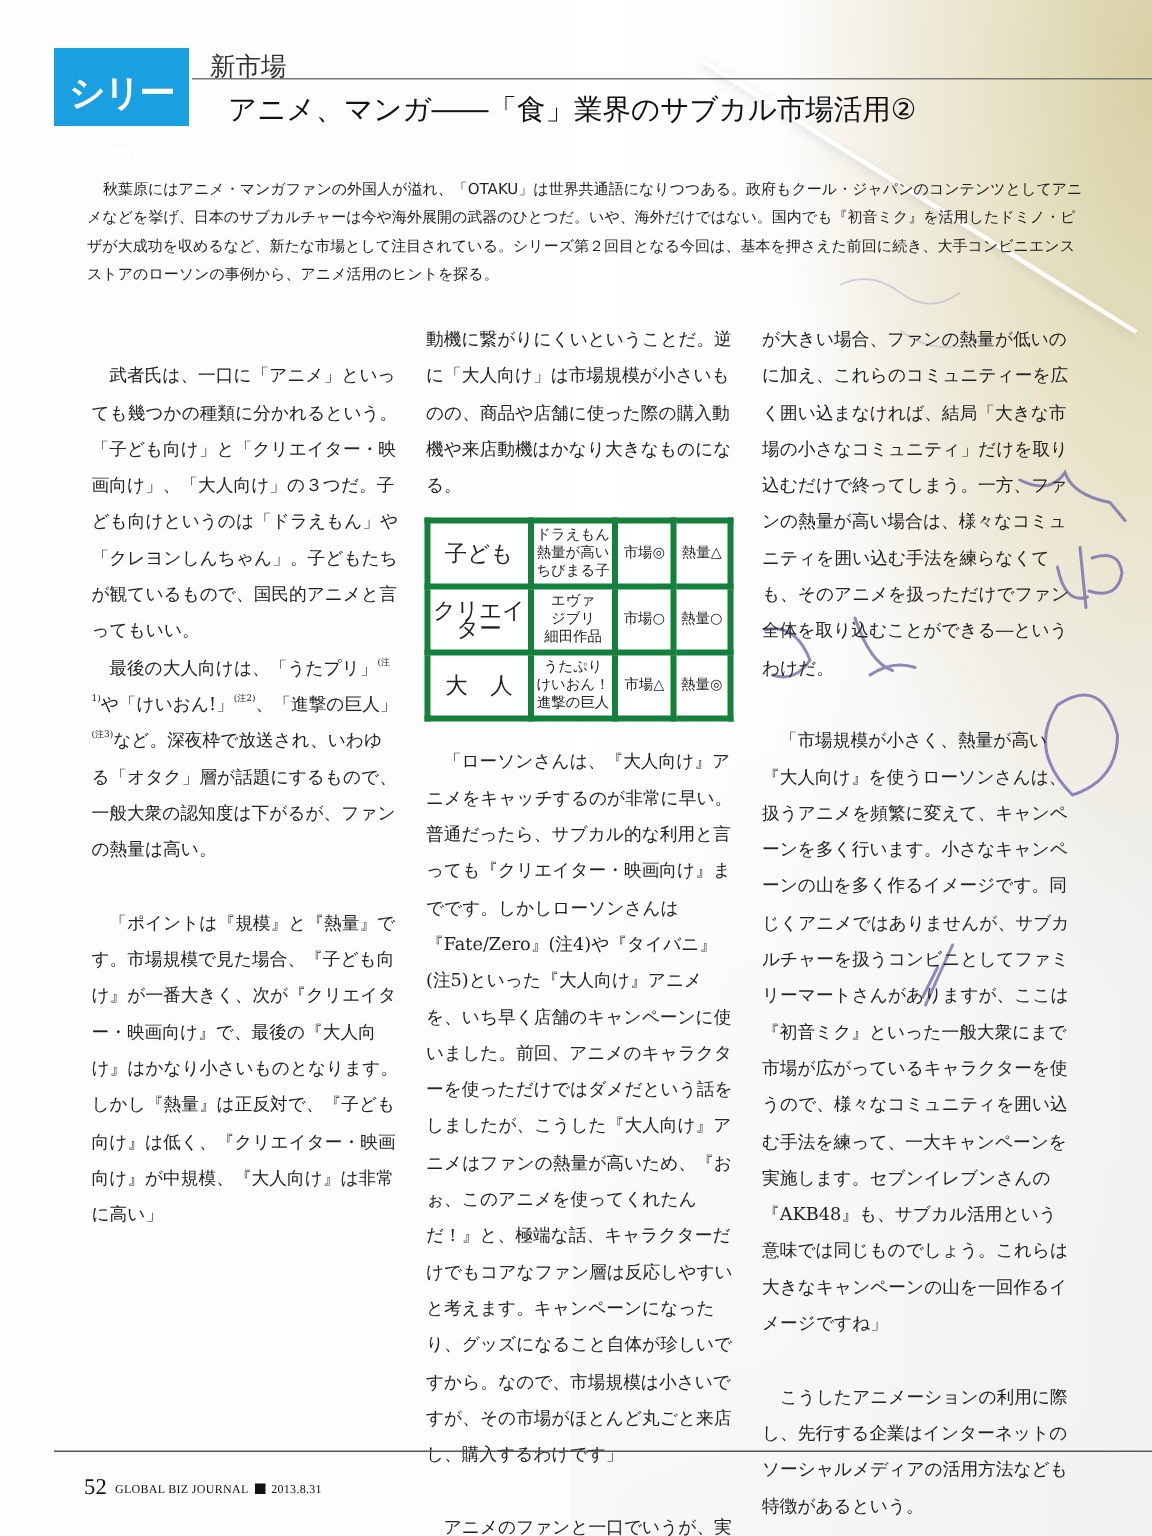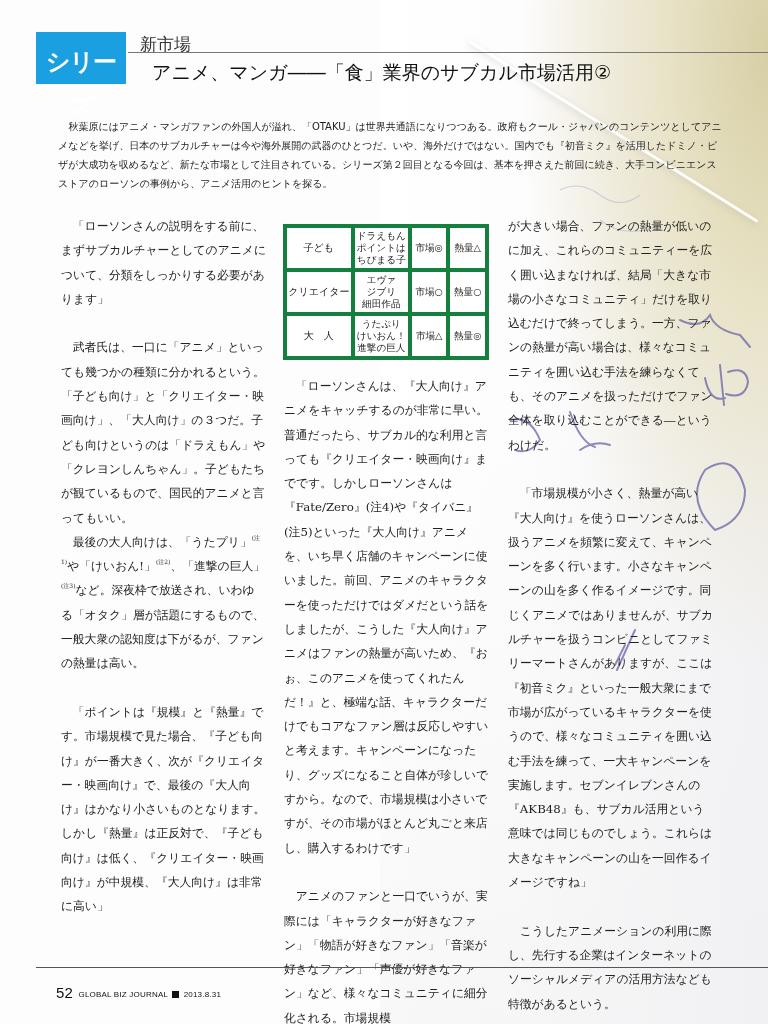--- a/index.html
+++ b/index.html
@@ -57,30 +57,30 @@
   .col2 { left:284px; }
   .col3 { left:508px; }
   sup { font-size:6px; vertical-align:6px; line-height:0; }
   table.cat {
     border-collapse:collapse; width:206px; margin:10px 0 14px -1px;
     font-family:"DejaVu Sans", sans-serif; font-size:9.6px; line-height:12px;
   }
   table.cat td {
     border:4px solid #15803d; text-align:center; padding:2px 1px; background:rgba(255,255,255,0.8);
   }
-  table.cat td.c0 { width:68px; font-size:10px; }
+  table.cat td.c0 { width:68px; font-size:15px; }
   table.cat td.c1 { width:56px; }
   table.cat td.c2 { width:36px;margin-left:12px; }
   table.cat td.c3 { width:36px; }
   .foot-rule {
     position:absolute; left:36px; top:967px; width:732px; height:1px; background:#555;
   }
   .footer {
     position:absolute; left:56px; top:984px;
-    font-family:Liberation Sans, sans-serif; font-size:8px; color:#111; letter-spacing:0.2px;
+    font-family:Liberation Serif, serif; font-size:8px; color:#111; letter-spacing:0.2px;
   }
   .footer .num { font-size:15px; margin-right:3px; vertical-align:-1px; }
   .footer .sq { display:inline-block; width:7px; height:7px; background:#111; margin:0 2px; vertical-align:-0.5px; }
 </style>
 </head>
 <body>
 
 <div class="bg-photo"></div>
 <div class="bg-edge"></div>
 
@@ -100,37 +100,37 @@
 </svg>
 
 <div class="badge">シリーズ</div>
 <div class="kicker">新市場</div>
 <div class="title-rule"></div>
 <div class="title">アニメ、マンガ――「食」業界のサブカル市場活用②</div>
 
 <div class="lead">秋葉原にはアニメ・マンガファンの外国人が溢れ、「OTAKU」は世界共通語になりつつある。政府もクール・ジャパンのコンテンツとしてアニメなどを挙げ、日本のサブカルチャーは今や海外展開の武器のひとつだ。いや、海外だけではない。国内でも『初音ミク』を活用したドミノ・ピザが大成功を収めるなど、新たな市場として注目されている。シリーズ第２回目となる今回は、基本を押さえた前回に続き、大手コンビニエンスストアのローソンの事例から、アニメ活用のヒントを探る。</div>
 
 <div class="col col1">
-  <p>「ローソンさんの説明をする前に、まずサブカルチャーとしてのアニメについて、分類をしっかりする必要があります」</p>
   <div class="gap"></div>
   <p>武者氏は、一口に「アニメ」といっても幾つかの種類に分かれるという。「子ども向け」と「クリエイター・映画向け」、「大人向け」の３つだ。子ども向けというのは「ドラえもん」や「クレヨンしんちゃん」。子どもたちが観ているもので、国民的アニメと言ってもいい。</p>
   <p>
     <span>最後の大人向けは、「うたプリ」</span><sup>(注1)</sup><span>や「けいおん!」</span><sup>(注2)</sup><span>、「進撃の巨人」</span><sup>(注3)</sup><span>など。深夜枠で放送され、いわゆる「オタク」層が話題にするもので、一般大衆の認知度は下がるが、ファンの熱量は高い。</span>
   </p>
   <div class="gap"></div>
   <p>「ポイントは『規模』と『熱量』です。市場規模で見た場合、『子ども向け』が一番大きく、次が『クリエイター・映画向け』で、最後の『大人向け』はかなり小さいものとなります。しかし『熱量』は正反対で、『子ども向け』は低く、『クリエイター・映画向け』が中規模、『大人向け』は非常に高い」</p>
 
 </div>
 
 <div class="col col2">
+  <p style="text-indent:0">動機に繋がりにくいということだ。逆に「大人向け」は市場規模が小さいものの、商品や店舗に使った際の購入動機や来店動機はかなり大きなものになる。</p>
   <table class="cat">
     <tbody>
         <tr>
       <td class="c0">子ども</td>
-      <td class="c1"><span>ドラえもん</span><br><span>ポイントは</span><br><span>ちびまる子</span></td>
+      <td class="c1"><span>ドラえもん</span><br><span>熱量が高い</span><br><span>ちびまる子</span></td>
       <td class="c2">市場◎</td>
       <td class="c3">熱量△</td>
     </tr>
     <tr>
       <td class="c0">クリエイター</td>
       <td class="c1"><span>エヴァ</span><br><span>ジブリ</span><br><span>細田作品</span></td>
       <td class="c2">市場○</td>
       <td class="c3">熱量○</td>
     </tr>
     <tr>

